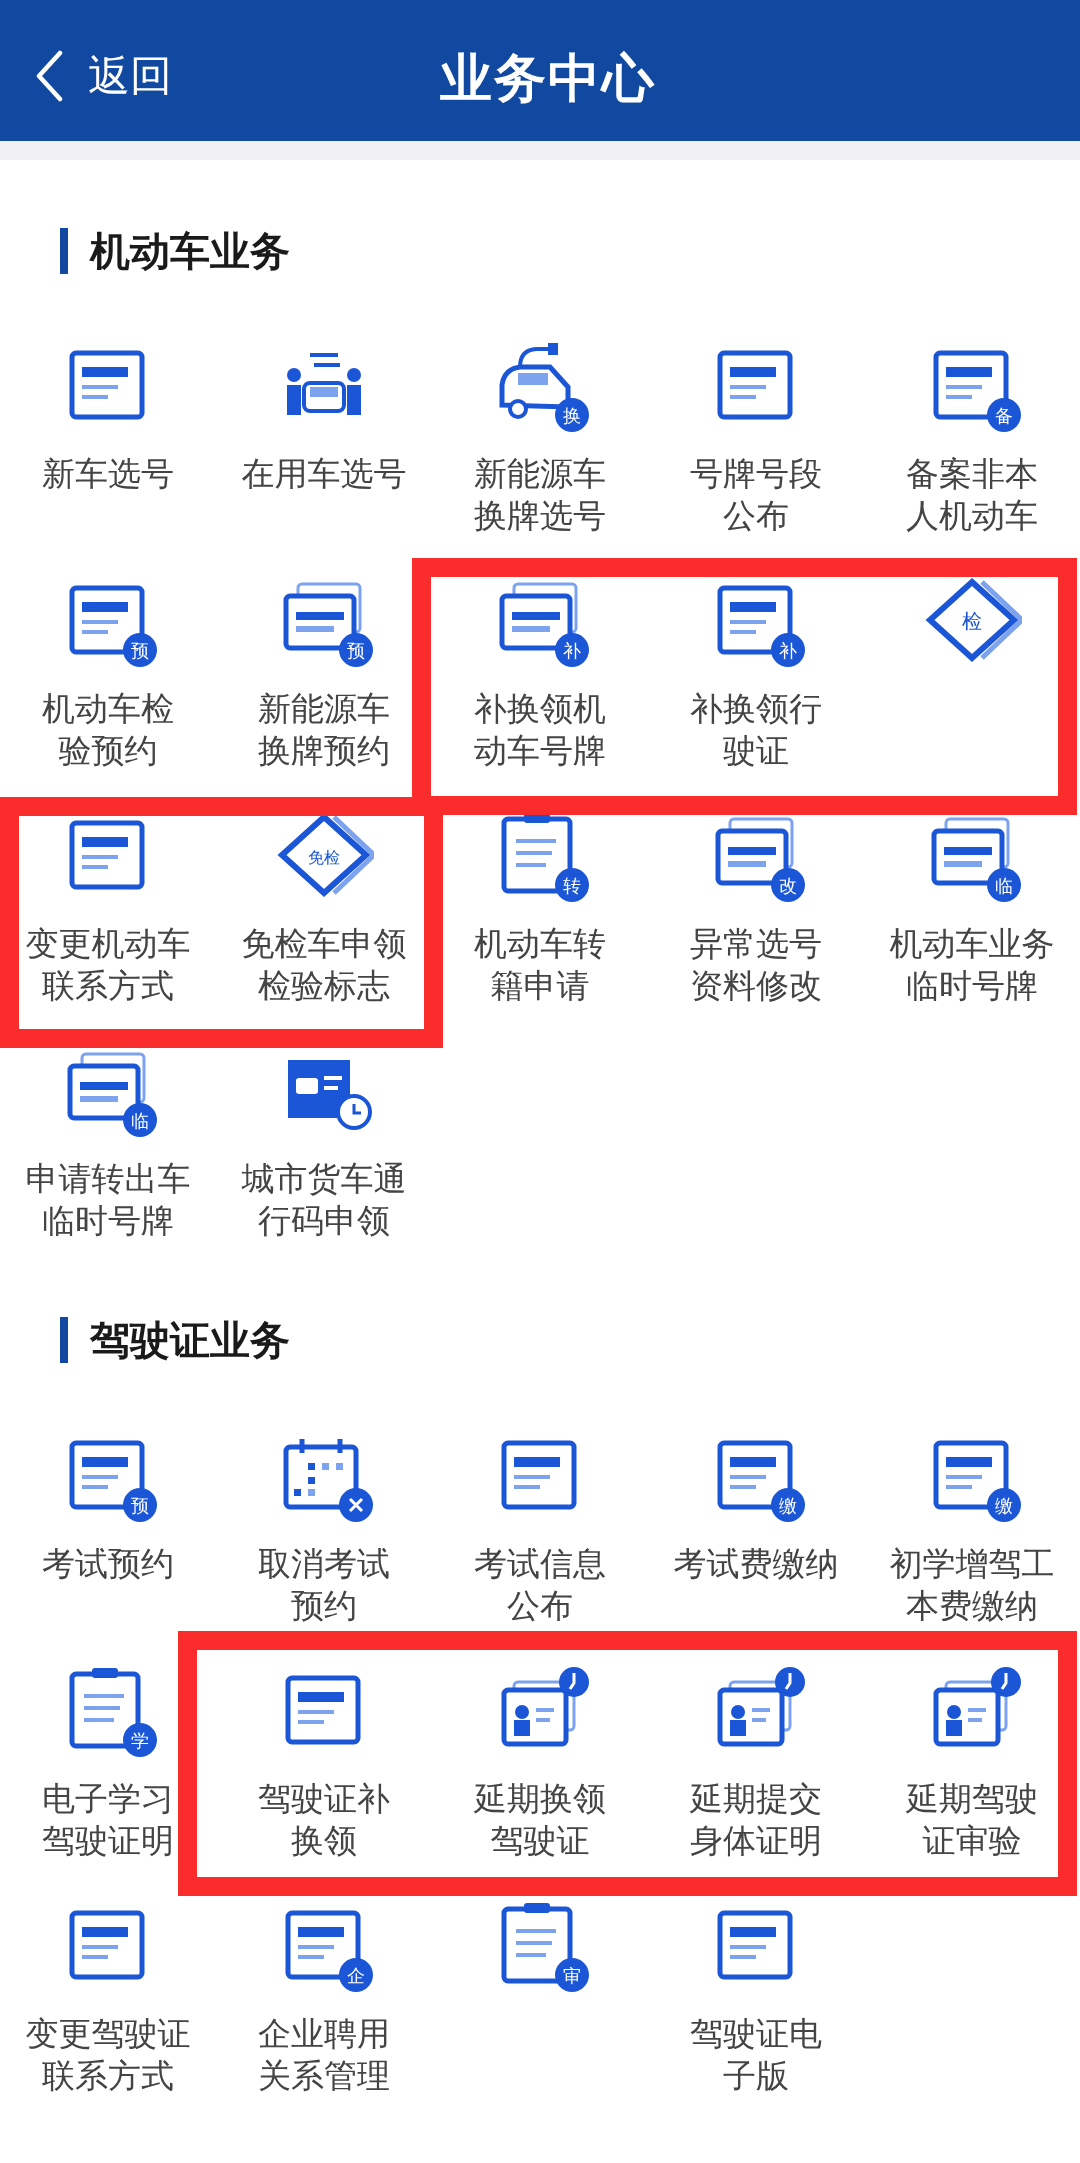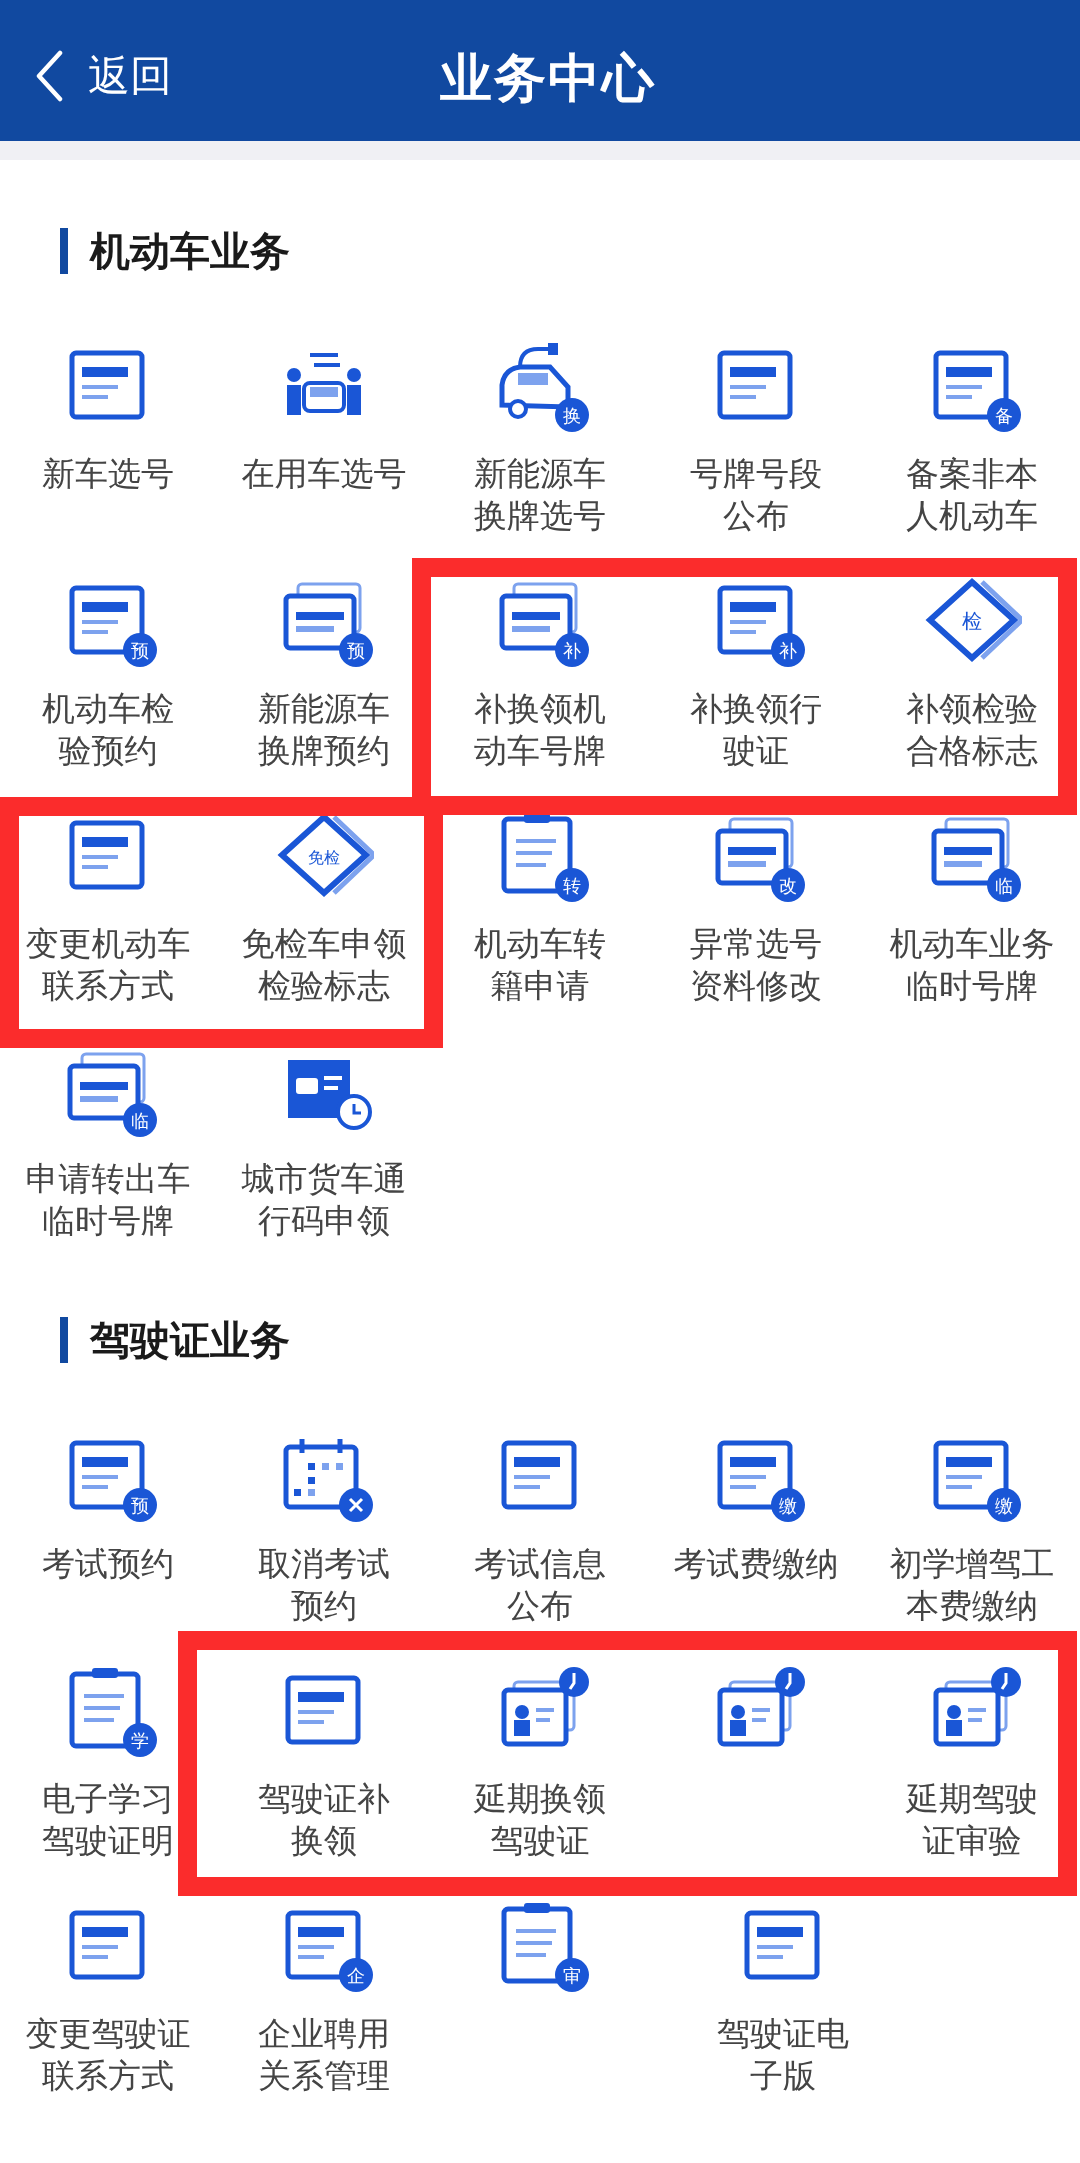--- a/index.html
+++ b/index.html
@@ -137,22 +137,20 @@
         </svg></div>
       <div class="lbl">补换领行
 驶证</div>
     </div>
     <div class="tile" style="left: 864px; top: 570px;">
       <div class="ic"><svg width="100" height="100" viewBox="0 0 100 100">
           <polygon points="50,12 92,50 50,88 8,50" fill="#fff" stroke="#1a56d6" stroke-width="6"></polygon>
           <polyline points="60,12 100,50 60,88" fill="none" stroke="#7da2ee" stroke-width="5"></polyline>
           <text x="50" y="58" font-size="20" fill="#1a56d6" text-anchor="middle" font-family="DejaVu Sans, sans-serif">检</text>
         </svg></div>
-      <div class="lbl">补领检验
-合格标志</div>
     </div>
     <div class="tile" style="left: 0px; top: 805px;">
       <div class="ic"><svg width="100" height="100" viewBox="0 0 100 100">
           <rect x="14" y="18" width="70" height="64" rx="4" fill="#fff" stroke="#1a56d6" stroke-width="5"></rect>
           <rect x="24" y="32" width="46" height="10" fill="#1a56d6"></rect>
           <path d="M24 52 H60 M24 62 H50" stroke="#7da2ee" stroke-width="4"></path>
         </svg></div>
       <div class="lbl">变更机动车
 联系方式</div>
     </div>
@@ -326,20 +324,22 @@
     <div class="tile" style="left: 648px; top: 1660px;">
       <div class="ic"><svg width="100" height="100" viewBox="0 0 100 100">
           <rect x="24" y="22" width="60" height="48" rx="4" fill="#fff" stroke="#7da2ee" stroke-width="3"></rect>
           <rect x="14" y="30" width="62" height="54" rx="4" fill="#fff" stroke="#1a56d6" stroke-width="5"></rect>
           <circle cx="32" cy="52" r="7" fill="#1a56d6"></circle>
           <rect x="24" y="60" width="16" height="16" fill="#1a56d6"></rect>
           <path d="M46 50 H64 M46 60 H60" stroke="#7da2ee" stroke-width="4"></path>
           <circle cx="84" cy="22" r="15" fill="#1a56d6"></circle>
           <path d="M84 13 V23 L80 29" stroke="#fff" stroke-width="3" fill="none"></path>
         </svg></div>
+      <div class="lbl">延期提交
+身体证明</div>
     </div>
     <div class="tile" style="left: 864px; top: 1660px;">
       <div class="ic"><svg width="100" height="100" viewBox="0 0 100 100">
           <rect x="24" y="22" width="60" height="48" rx="4" fill="#fff" stroke="#7da2ee" stroke-width="3"></rect>
           <rect x="14" y="30" width="62" height="54" rx="4" fill="#fff" stroke="#1a56d6" stroke-width="5"></rect>
           <circle cx="32" cy="52" r="7" fill="#1a56d6"></circle>
           <rect x="24" y="60" width="16" height="16" fill="#1a56d6"></rect>
           <path d="M46 50 H64 M46 60 H60" stroke="#7da2ee" stroke-width="4"></path>
           <circle cx="84" cy="22" r="15" fill="#1a56d6"></circle>
           <path d="M84 13 V23 L80 29" stroke="#fff" stroke-width="3" fill="none"></path>
@@ -369,21 +369,21 @@
     </div>
     <div class="tile" style="left: 432px; top: 1895px;">
       <div class="ic"><svg width="100" height="100" viewBox="0 0 100 100">
           <rect x="14" y="14" width="66" height="72" rx="4" fill="#fff" stroke="#1a56d6" stroke-width="5"></rect>
           <rect x="34" y="8" width="26" height="10" rx="3" fill="#1a56d6"></rect>
           <path d="M26 36 H66 M26 48 H62 M26 60 H56" stroke="#7da2ee" stroke-width="4"></path>
           <circle cx="82" cy="80" r="17" fill="#1a56d6"></circle>
           <text x="82" y="87" font-size="18" fill="#fff" text-anchor="middle" font-family="DejaVu Sans, sans-serif">审</text>
         </svg></div>
     </div>
-    <div class="tile" style="left: 675px; top: 1895px;">
+    <div class="tile" style="left: 648px; top: 1895px;">
       <div class="ic"><svg width="100" height="100" viewBox="0 0 100 100">
           <rect x="14" y="18" width="70" height="64" rx="4" fill="#fff" stroke="#1a56d6" stroke-width="5"></rect>
           <rect x="24" y="32" width="46" height="10" fill="#1a56d6"></rect>
           <path d="M24 52 H60 M24 62 H50" stroke="#7da2ee" stroke-width="4"></path>
         </svg></div>
       <div class="lbl">驾驶证电
 子版</div>
     </div>
   </div>
 

